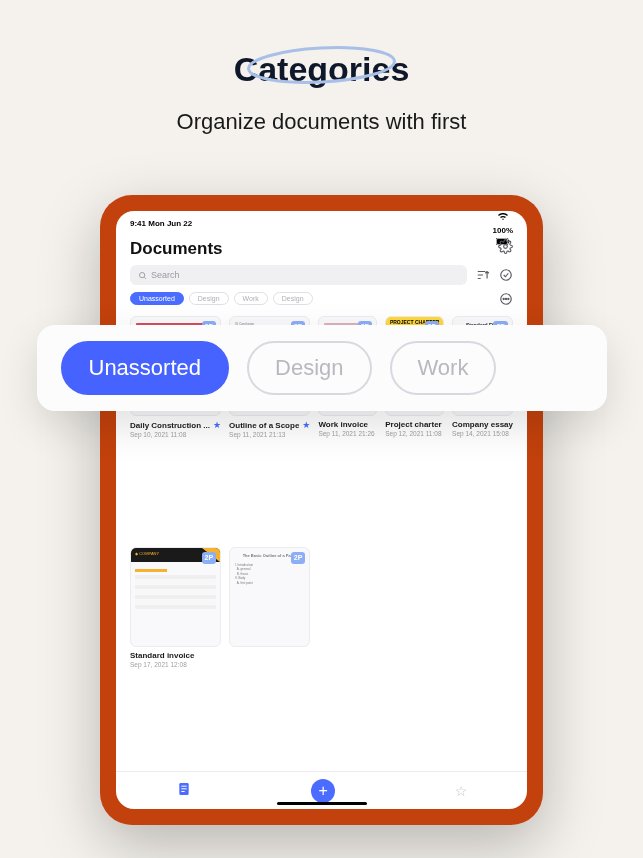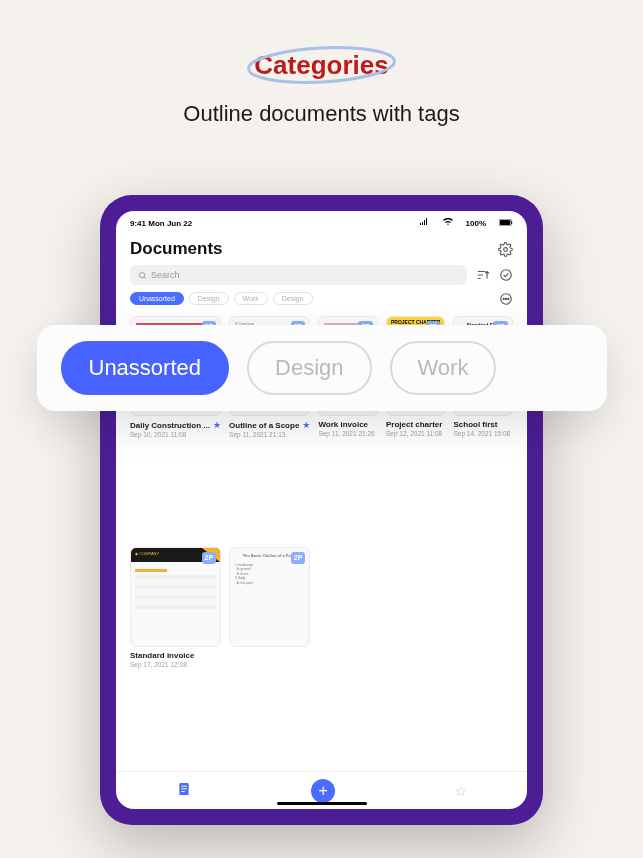--- a/index.html
+++ b/index.html
@@ -7,23 +7,23 @@
   width: 643px;
   height: 858px;
   background: #f5f2ed;
   font-family: -apple-system, BlinkMacSystemFont, "Segoe UI", sans-serif;
   position: relative;
   overflow: hidden;
 }
 .hero-title {
   text-align: center;
   margin-top: 50px;
-  font-size: 26px;
+  font-size: 34px;
   font-weight: 700;
-  color: #b91c1c;
+  color: #0f172a;
   position: relative;
   display: inline-block;
   width: 100%;
 }
 .hero-title-circle {
   position: absolute;
   left: 50%;
   top: -6px;
   transform: translateX(-50%);
   width: 155px;
@@ -34,21 +34,21 @@
   margin-top: 20px;
   font-size: 22px;
   color: #1a1a1a;
 }
 .tablet {
   position: absolute;
   top: 195px;
   left: 100px;
   width: 443px;
   height: 630px;
-  background: #4c1d95;
+  background: #c2410c;
   border-radius: 32px;
   padding: 16px;
   box-shadow: 0 20px 60px rgba(0,0,0,0.25);
 }
 .screen {
   width: 100%;
   height: 100%;
   background: #fff;
   border-radius: 18px;
   overflow: hidden;
@@ -59,25 +59,24 @@
 .status-bar {
   height: 20px;
   display: flex;
   justify-content: space-between;
   align-items: center;
   padding: 4px 14px 0;
   font-size: 8px;
   font-weight: 600;
   color: #000;
 }
-.status-right { display: flex; align-items: center; gap: 13px; }
+.status-right { display: flex; align-items: center; gap: 3px; flex-direction: column; }
 .header {
   display: flex;
   justify-content: space-between;
-  align-items: center;
   padding: 8px 14px 4px;
 }
 .header-title { font-size: 17px; font-weight: 700; color: #111; }
 .search-row {
   display: flex;
   align-items: center;
   gap: 8px;
   padding: 2px 14px 4px;
 }
 .search-input {
@@ -217,21 +216,21 @@
 <body>
 
 
 
 <div class="hero-title">
   <svg class="hero-title-circle" viewBox="0 0 155 42">
     <ellipse cx="77" cy="21" rx="73" ry="17" fill="none" stroke="#a8bfe8" stroke-width="3" transform="rotate(-3 77 21)"></ellipse>
   </svg>
   <span>Categories</span>
 </div>
-<div class="hero-subtitle">Outline documents with tags</div>
+<div class="hero-subtitle">Organize documents with first</div>
 
 <div class="tablet">
   <div class="screen">
 
     <div class="status-bar">
       <span>9:41 Mon Jun 22</span>
       <div class="status-right">
         <span>
           <svg width="10" height="8" viewBox="0 0 10 8">
               <path d="M0 7h1V5H0zm2 0h1V4H2zm2 0h1V2H4zm2 0h1V0H6z" fill="#000"></path>
@@ -369,21 +368,21 @@
         <span class="card-date">Sep 12, 2021 11:08</span>
       </div>
 
       <div class="card">
         <div class="thumb">
           <div style="text-align:center;font-weight:700;font-size:5px;color:#223;">Standard Five Paragraph Essay Outline Format</div>
           <div style="font-size:3px;margin-top:3px;line-height:1.5;">I. Introduction<br>&nbsp;&nbsp;A. hook sentence engages reader<br>&nbsp;&nbsp;B. background detail<br><br>II. Body<br>&nbsp;&nbsp;A. First supporting paragraph<br>&nbsp;&nbsp;&nbsp;&nbsp;1. topic sentence<br>&nbsp;&nbsp;&nbsp;&nbsp;2. evidence<br>&nbsp;&nbsp;B. Second paragraph<br>&nbsp;&nbsp;&nbsp;&nbsp;1. topic<br><br>III. Conclusion</div>
           <span class="pages-badge">2P</span>
         </div>
         <div class="card-title-row">
-            <span class="card-title">School first</span>
+            <span class="card-title">Company essay</span>
           </div>
         <span class="card-date">Sep 14, 2021 15:08</span>
       </div>
 
       <div class="card">
         <div class="thumb" style="padding:0;">
           <div style="background:#1a1a1a;height:14px;position:relative;">
             <div style="position:absolute;right:0;top:0;width:0;height:0;border-left:18px solid transparent;border-top:14px solid #f5b22e;"></div>
             <div style="color:#f5b22e;font-size:4px;padding:3px 4px;">◆ COMPANY</div>
           </div>

